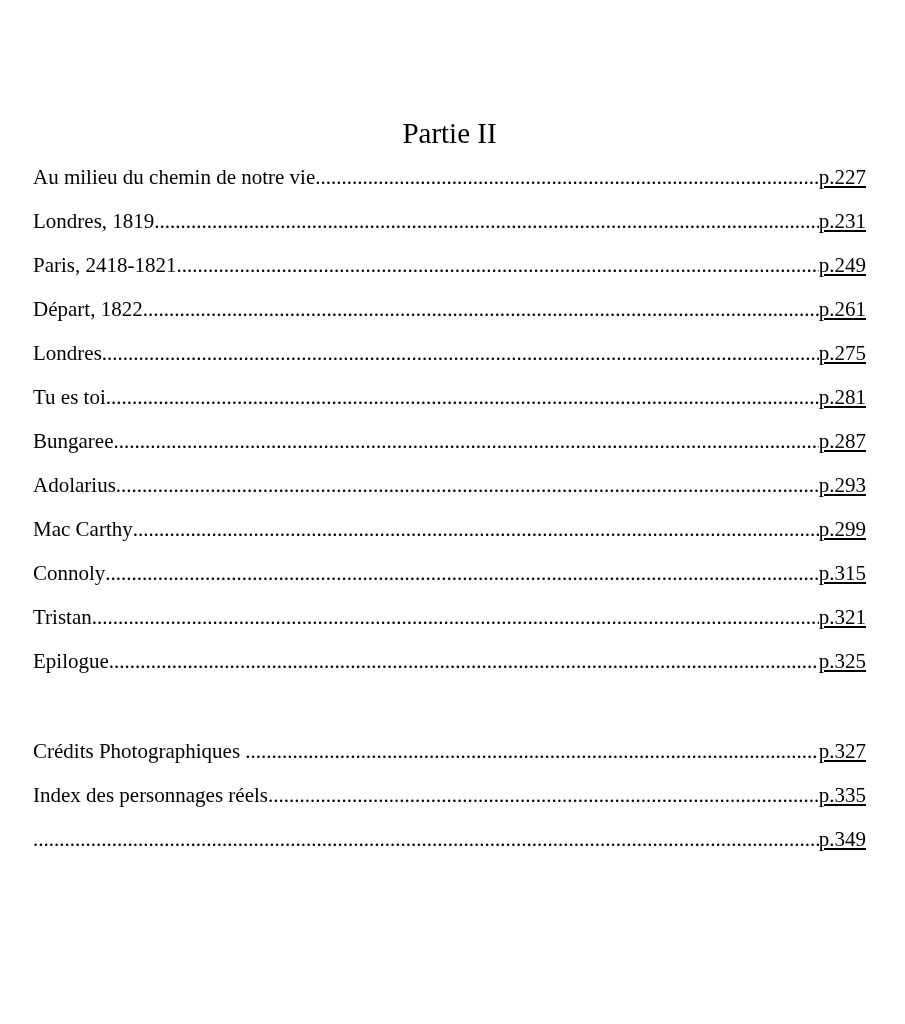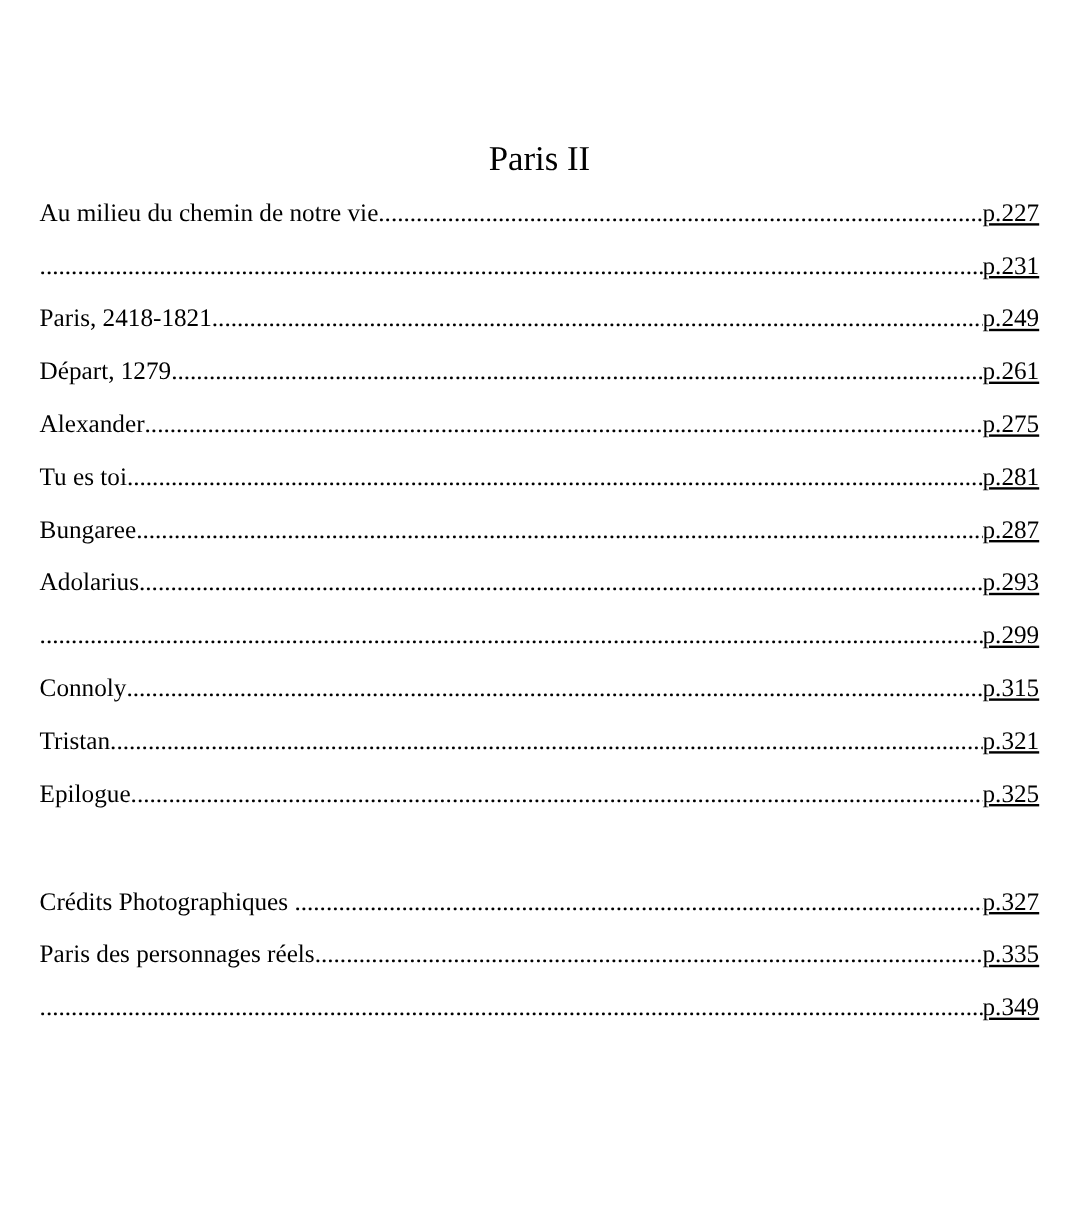--- a/index.html
+++ b/index.html
@@ -49,47 +49,48 @@
   }
   .toc-gap {
     height: 46px;
   }
 </style>
 </head>
 <body>
 
 <div class="page">
 
-  <h1 class="toc-heading">Paris II</h1>
+  <h1 class="toc-heading">Partie II</h1>
 
   <div class="toc-row">
     <span class="toc-title">Au milieu du chemin de notre vie</span>
     <span class="toc-leader">........................................................................................................................................................................................</span>
     <span class="toc-page">p.227</span>
   </div>
 
   <div class="toc-row">
+    <span class="toc-title">Londres, 1819</span>
     <span class="toc-leader">........................................................................................................................................................................................</span>
     <span class="toc-page">p.231</span>
   </div>
 
   <div class="toc-row">
     <span class="toc-title">Paris, 2418-1821</span>
     <span class="toc-leader">........................................................................................................................................................................................</span>
     <span class="toc-page">p.249</span>
   </div>
 
   <div class="toc-row">
-    <span class="toc-title">Départ, 1279</span>
+    <span class="toc-title">Départ, 1822</span>
     <span class="toc-leader">........................................................................................................................................................................................</span>
     <span class="toc-page">p.261</span>
   </div>
 
   <div class="toc-row">
-    <span class="toc-title">Alexander</span>
+    <span class="toc-title">Londres</span>
     <span class="toc-leader">........................................................................................................................................................................................</span>
     <span class="toc-page">p.275</span>
   </div>
 
   <div class="toc-row">
     <span class="toc-title">Tu es toi</span>
     <span class="toc-leader">........................................................................................................................................................................................</span>
     <span class="toc-page">p.281</span>
   </div>
 
@@ -99,20 +100,21 @@
     <span class="toc-page">p.287</span>
   </div>
 
   <div class="toc-row">
     <span class="toc-title">Adolarius</span>
     <span class="toc-leader">........................................................................................................................................................................................</span>
     <span class="toc-page">p.293</span>
   </div>
 
   <div class="toc-row">
+    <span class="toc-title">Mac Carthy</span>
     <span class="toc-leader">........................................................................................................................................................................................</span>
     <span class="toc-page">p.299</span>
   </div>
 
   <div class="toc-row">
     <span class="toc-title">Connoly</span>
     <span class="toc-leader">........................................................................................................................................................................................</span>
     <span class="toc-page">p.315</span>
   </div>
 
@@ -130,21 +132,21 @@
 
   <div class="toc-gap"></div>
 
   <div class="toc-row">
     <span class="toc-title">Crédits Photographiques </span>
     <span class="toc-leader">........................................................................................................................................................................................</span>
     <span class="toc-page">p.327</span>
   </div>
 
   <div class="toc-row">
-    <span class="toc-title">Paris des personnages réels</span>
+    <span class="toc-title">Index des personnages réels</span>
     <span class="toc-leader">........................................................................................................................................................................................</span>
     <span class="toc-page">p.335</span>
   </div>
 
   <div class="toc-row">
     <span class="toc-leader">........................................................................................................................................................................................</span>
     <span class="toc-page">p.349</span>
   </div>
 
 </div>

